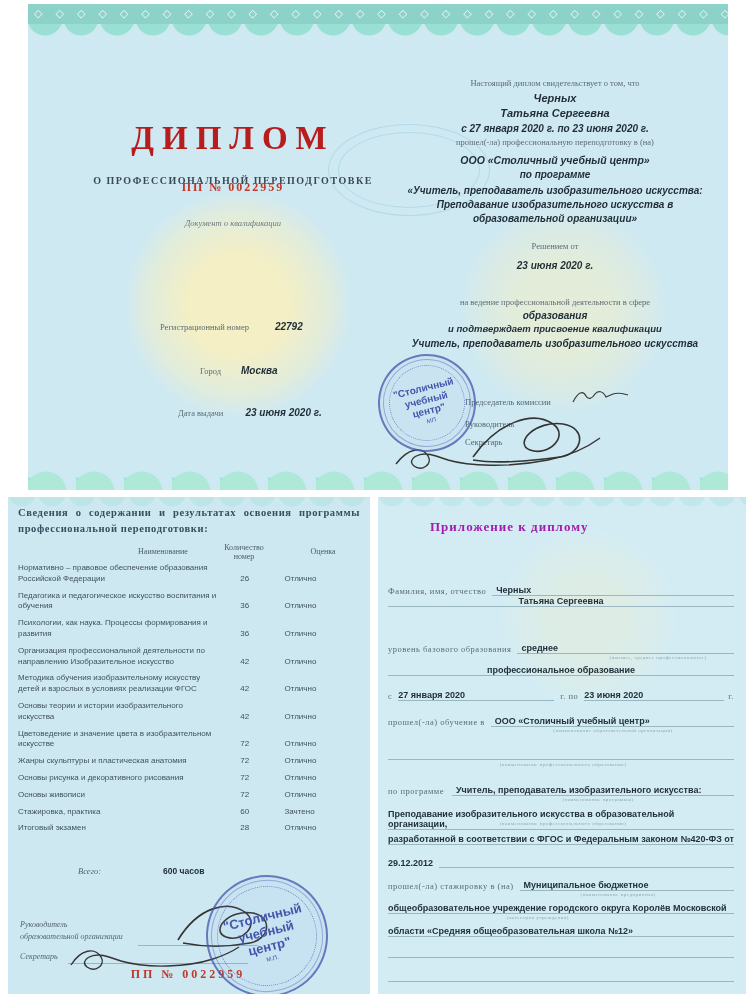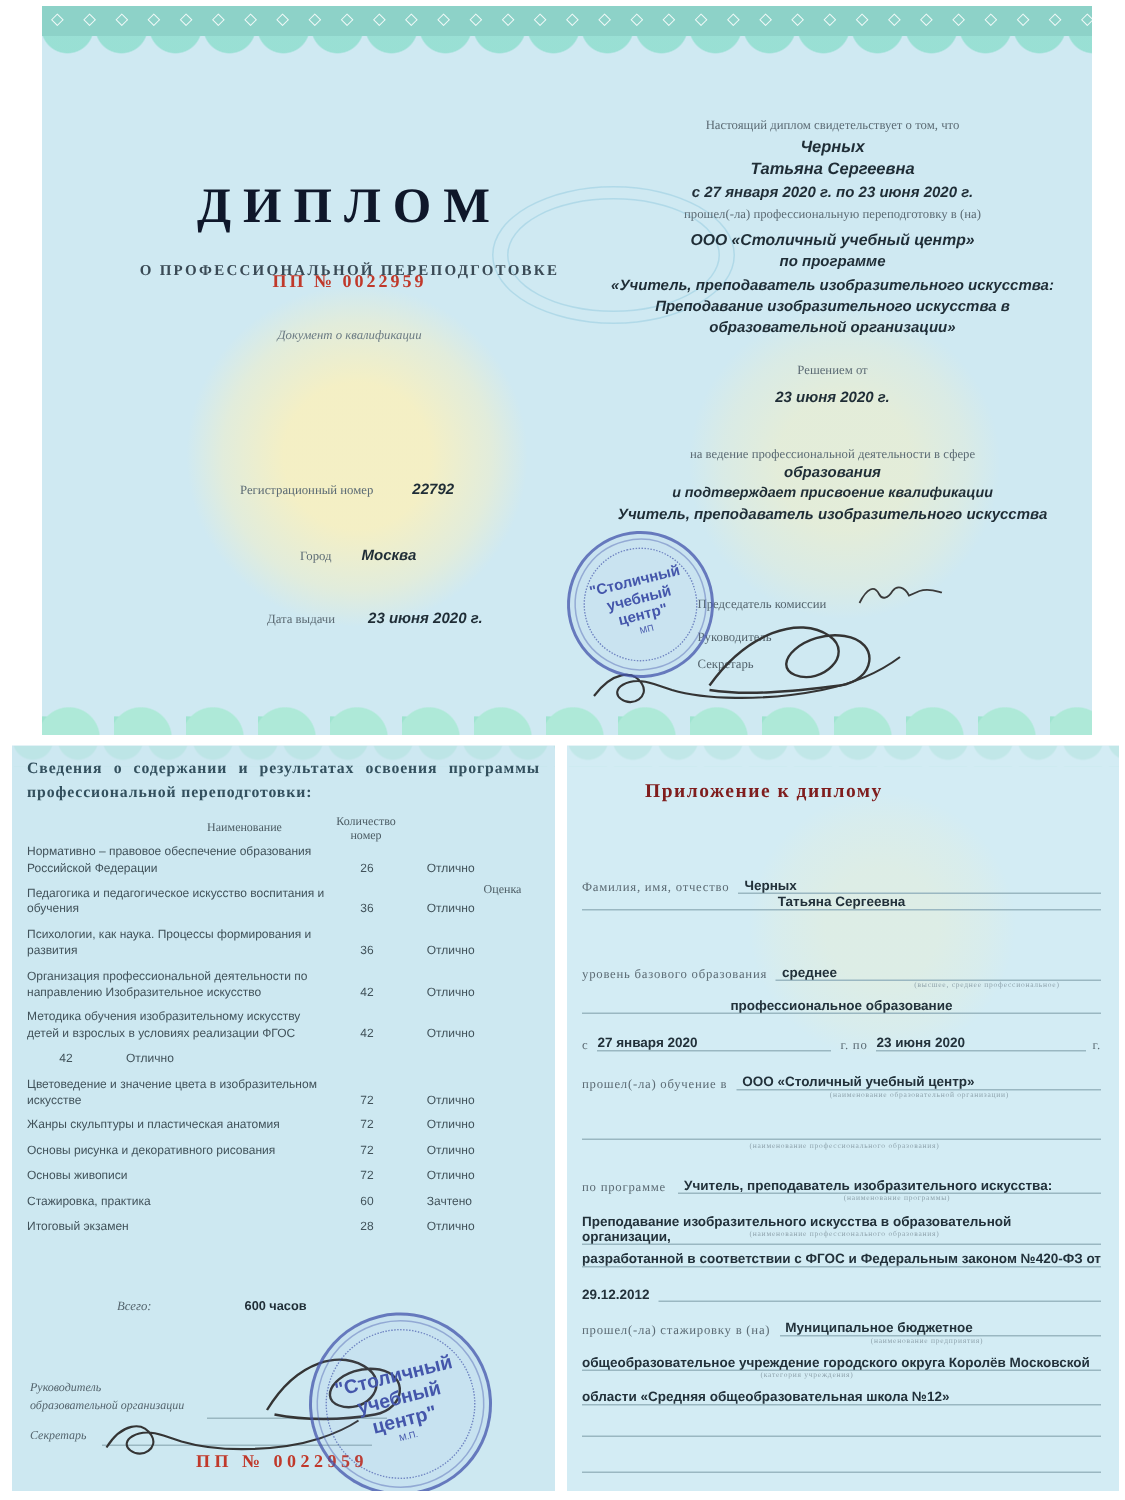--- a/index.html
+++ b/index.html
@@ -25,21 +25,21 @@
     background:radial-gradient(circle, rgba(248,240,192,.9) 0 30%, rgba(248,240,192,.45) 55%, rgba(248,240,192,0) 70%);}
   .guilloche{position:absolute;border-radius:50%;border:1px solid rgba(120,190,215,.35);}
   .val{font-family:"Liberation Sans",sans-serif;font-weight:bold;color:#1f2d36;}
   .vit{font-family:"Liberation Sans",sans-serif;font-weight:bold;font-style:italic;color:#1f2d36;}
   .abs{position:absolute;}
   .ctr{text-align:center;}
   .u{border-bottom:1px solid #9ab7c1;}
   .cap{display:block;font-size:5px;color:#7d909a;text-align:center;letter-spacing:.5px;opacity:.8;}
   
   #diploma{left:28px;top:4px;width:700px;height:486px;}
-  .dip-title{font-size:33px;font-weight:bold;letter-spacing:8px;color:#0f172a;}
+  .dip-title{font-size:33px;font-weight:bold;letter-spacing:8px;color:#b91c1c;}
   .dip-sub{font-size:10px;font-weight:bold;letter-spacing:1.5px;color:#3a4a55;}
   .dip-serial{font-size:12px;font-weight:bold;letter-spacing:2px;color:#c0392b;}
   .dip-doc{font-size:8.5px;font-style:italic;color:#6a7a83;}
   .small-lbl{font-size:8.5px;color:#5c6b74;}
   .rline{left:362px;width:330px;text-align:center;}
   .sigrow{position:absolute;left:437px;font-size:8.5px;color:#55656e;}
   .sig-svg{position:absolute;}
   
   .stamp{position:absolute;border-radius:50%;border:2px solid rgba(68,86,171,.75);
     color:#4456ab;display:flex;flex-direction:column;align-items:center;justify-content:center;
@@ -58,21 +58,21 @@
   .thead{position:absolute;font-size:8px;color:#4c5c64;text-align:center;line-height:1.15;}
   .trow{display:flex;align-items:flex-end;margin-bottom:6px;
     font-family:"Liberation Sans",sans-serif;font-size:8px;color:#41525a;line-height:1.35;}
   .trow .nm{width:202px;}
   .trow .hr{width:52px;text-align:center;}
   .trow .gr{width:80px;padding-left:14px;}
   .tr-sign{font-size:8px;font-style:italic;color:#55656e;}
   .red-serial{font-size:12px;font-weight:bold;letter-spacing:3px;color:#c0392b;}
   
   #annex{left:378px;top:497px;width:368px;height:497px;background:#d3ecf4;}
-  .ax-title{font-size:13px;font-weight:bold;color:#7f1d1d;letter-spacing:1px;}
+  .ax-title{font-size:13px;font-weight:bold;color:#a21caf;letter-spacing:1px;}
   .ax-lbl{font-size:8.5px;color:#5c6b74;letter-spacing:.5px;}
   .ax-val{font-family:"Liberation Sans",sans-serif;font-weight:bold;font-size:9px;color:#22313a;}
   .ax-row{position:absolute;left:10px;right:12px;display:flex;align-items:flex-end;}
   .grow{flex:1;}
 </style>
 </head>
 <body>
 
 <div class="sheet" id="diploma">
   <div class="diamond-band">◇◇◇◇◇◇◇◇◇◇◇◇◇◇◇◇◇◇◇◇◇◇◇◇◇◇◇◇◇◇◇◇◇◇◇◇◇◇◇◇</div>
@@ -137,21 +137,21 @@
   </div>
 </div>
 
 <div class="sheet" id="transcript">
   <div class="topfaint"></div>
   <div class="abs tr-title" style="left:10px;top:8px;right:10px;">Сведения о содержании и результатах освоения программы профессиональной переподготовки:</div>
 
   <div class="thead" style="left:90px;top:50px;width:130px;">Наименование</div>
   <div class="thead" style="left:205px;top:46px;width:62px;white-space:pre-line;">Количество
 номер</div>
-  <div class="thead" style="left:297px;top:50px;width:60px;margin-top:41px;">Оценка</div>
+  <div class="thead" style="left:285px;top:50px;width:60px;">Оценка</div>
 
   <div class="abs" style="left:10px;top:66px;right:6px;">
     <div class="trow">
         <span class="nm">Нормативно – правовое обеспечение образования Российской Федерации</span>
         <span class="hr">26</span>
         <span class="gr">Отлично</span>
       </div>
     <div class="trow">
         <span class="nm">Педагогика и педагогическое искусство воспитания и обучения</span>
         <span class="hr">36</span>
@@ -166,20 +166,21 @@
         <span class="nm">Организация профессиональной деятельности по направлению Изобразительное искусство</span>
         <span class="hr">42</span>
         <span class="gr">Отлично</span>
       </div>
     <div class="trow">
         <span class="nm">Методика обучения изобразительному искусству детей и взрослых в условиях реализации ФГОС</span>
         <span class="hr">42</span>
         <span class="gr">Отлично</span>
       </div>
     <div class="trow">
+        <span class="nm">Основы теории и истории изобразительного искусства</span>
         <span class="hr">42</span>
         <span class="gr">Отлично</span>
       </div>
     <div class="trow">
         <span class="nm">Цветоведение и значение цвета в изобразительном искусстве</span>
         <span class="hr">72</span>
         <span class="gr">Отлично</span>
       </div>
     <div class="trow">
         <span class="nm">Жанры скульптуры и пластическая анатомия</span>

